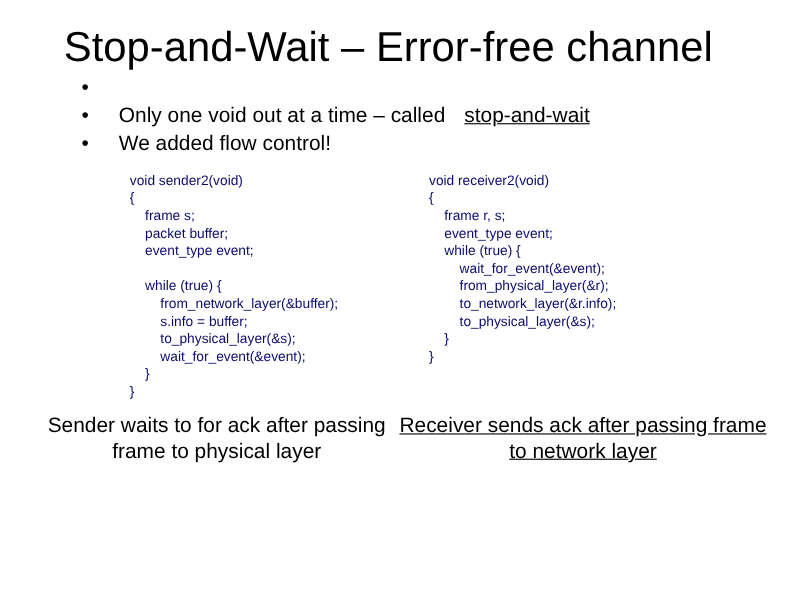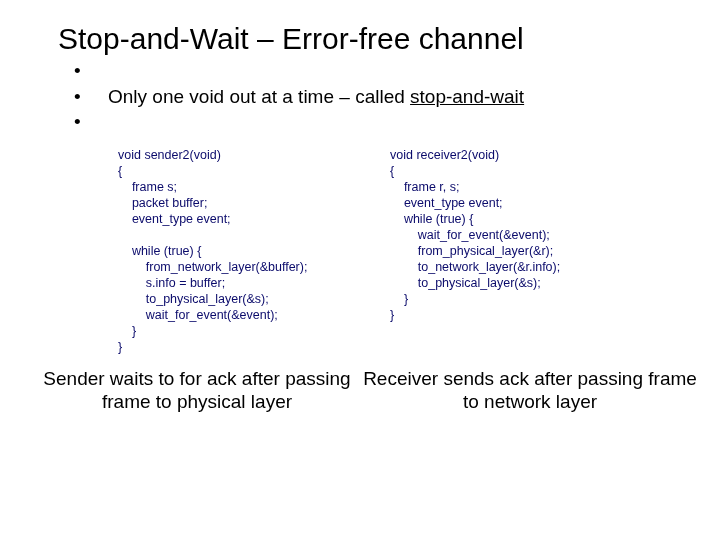--- a/index.html
+++ b/index.html
@@ -12,21 +12,21 @@
     color: #000;
     overflow: hidden;
   }
   .slide {
     width: 720px;
     height: 540px;
     position: relative;
     box-sizing: border-box;
   }
   .title {
-    font-size: 30px;
+    font-size: 38px;
     font-weight: normal;
     padding: 22px 0 0 58px;
     letter-spacing: 0px;
   }
   .intro {
     font-size: 19px;
     padding: 20px 0 0 74px;
     line-height: 1.35;
   }
   .bullets {
@@ -62,48 +62,49 @@
     display: flex;
     width: 100%;
     padding-top: 12px;
   }
   .caption {
     font-size: 19px;
     text-align: center;
     line-height: 1.22;
   }
   .caption.left { width: 360px; padding-left: 34px; box-sizing: border-box; }
-  .caption.right { width: 340px; padding-left: 0; box-sizing: border-box; }
+  .caption.right { width: 340px; padding-left: 0; box-sizing: border-box; text-decoration: underline; }
   .footer {
     position: absolute;
     left: 12px;
     bottom: 8px;
     font-size: 8px;
     color: #000;
   }
-  .underline { text-decoration: underline; }
+  .underline { text-decoration: underline; margin-left: 12px; }
 </style>
 </head>
 <body>
 
 <div class="slide">
 
   <div class="title">Stop-and-Wait – Error-free channel</div>
 
 
   <div class="bullets">
     <div class="bullet-line">
       <span class="bullet-dot">•</span>
     </div>
     <div class="bullet-line">
       <span class="bullet-dot">•</span>
       <span><span>Only one void out at a time – called </span><span class="underline">stop-and-wait</span></span>
     </div>
     <div class="bullet-line">
       <span class="bullet-dot">•</span>
+      <span>We added flow control!</span>
     </div>
   </div>
 
   <div class="codes">
     <div class="codecol left">
       <div class="code">void sender2(void)
 {
     frame s;
     packet buffer;
     event_type event;

